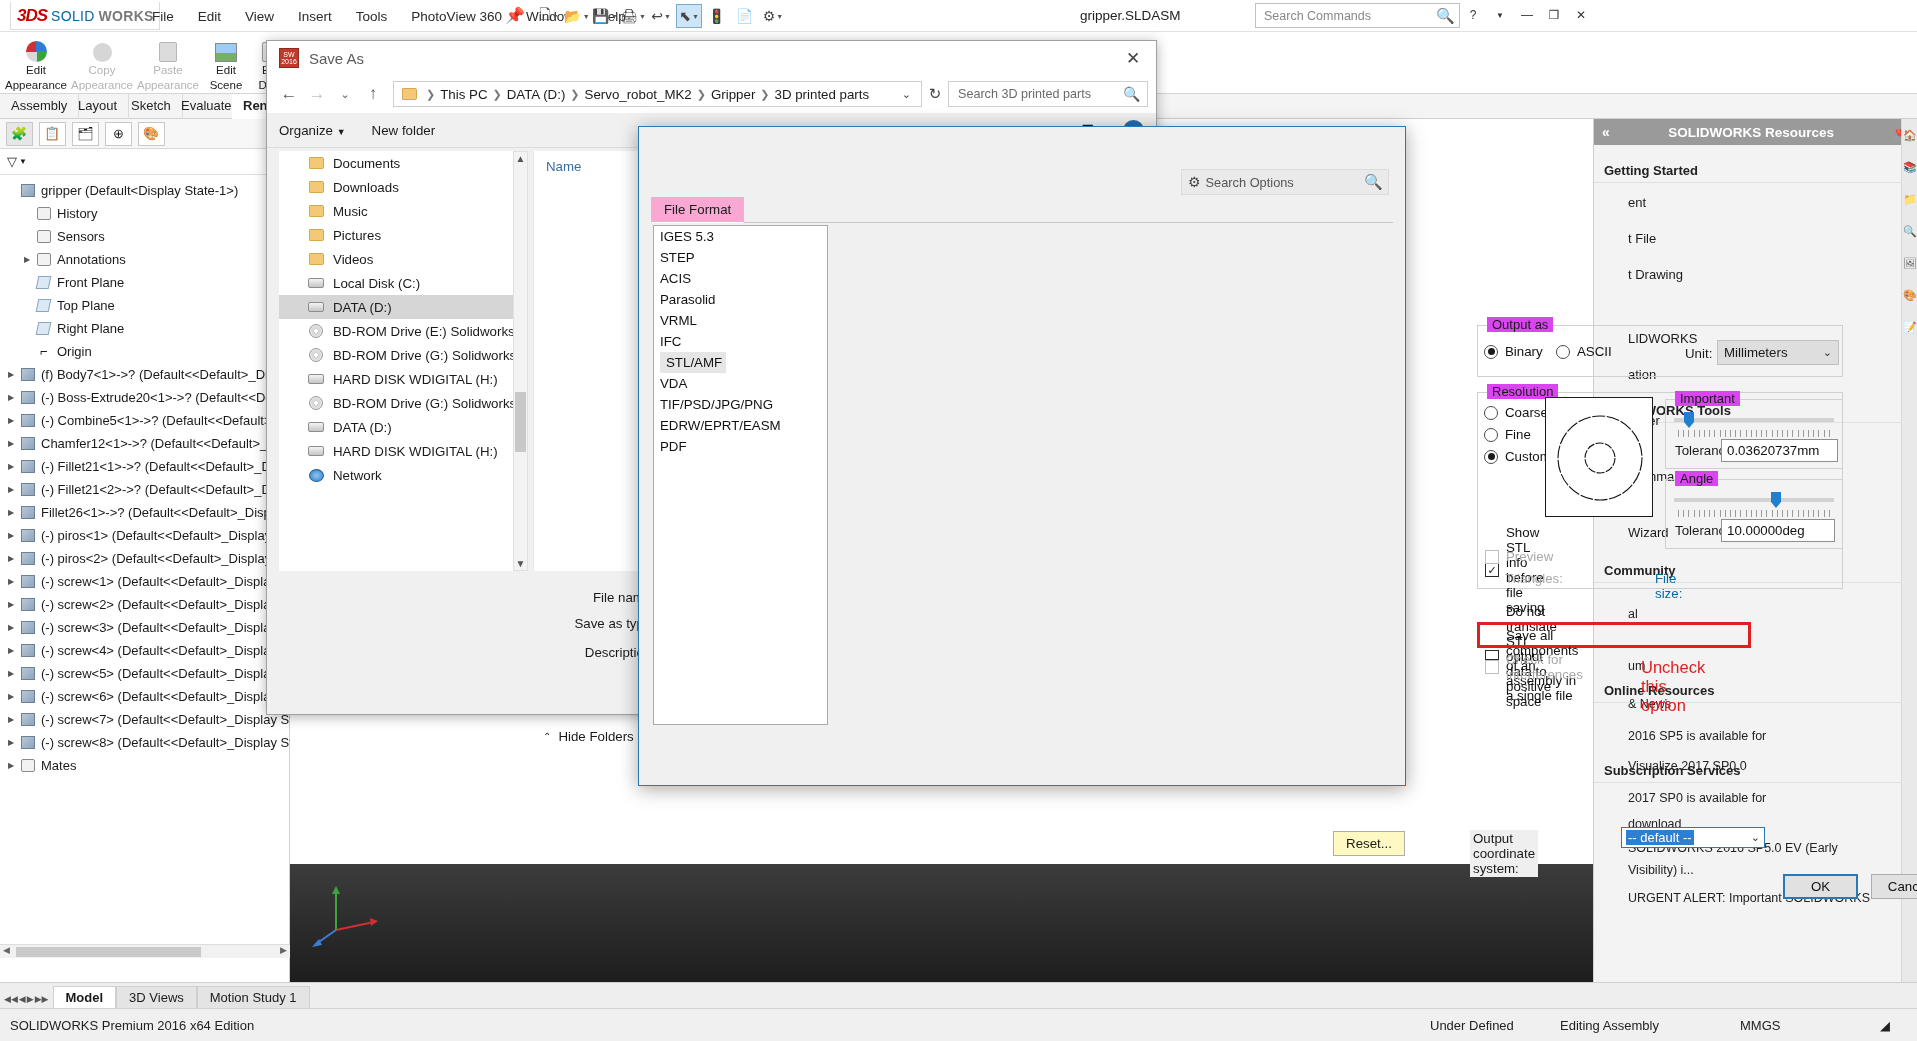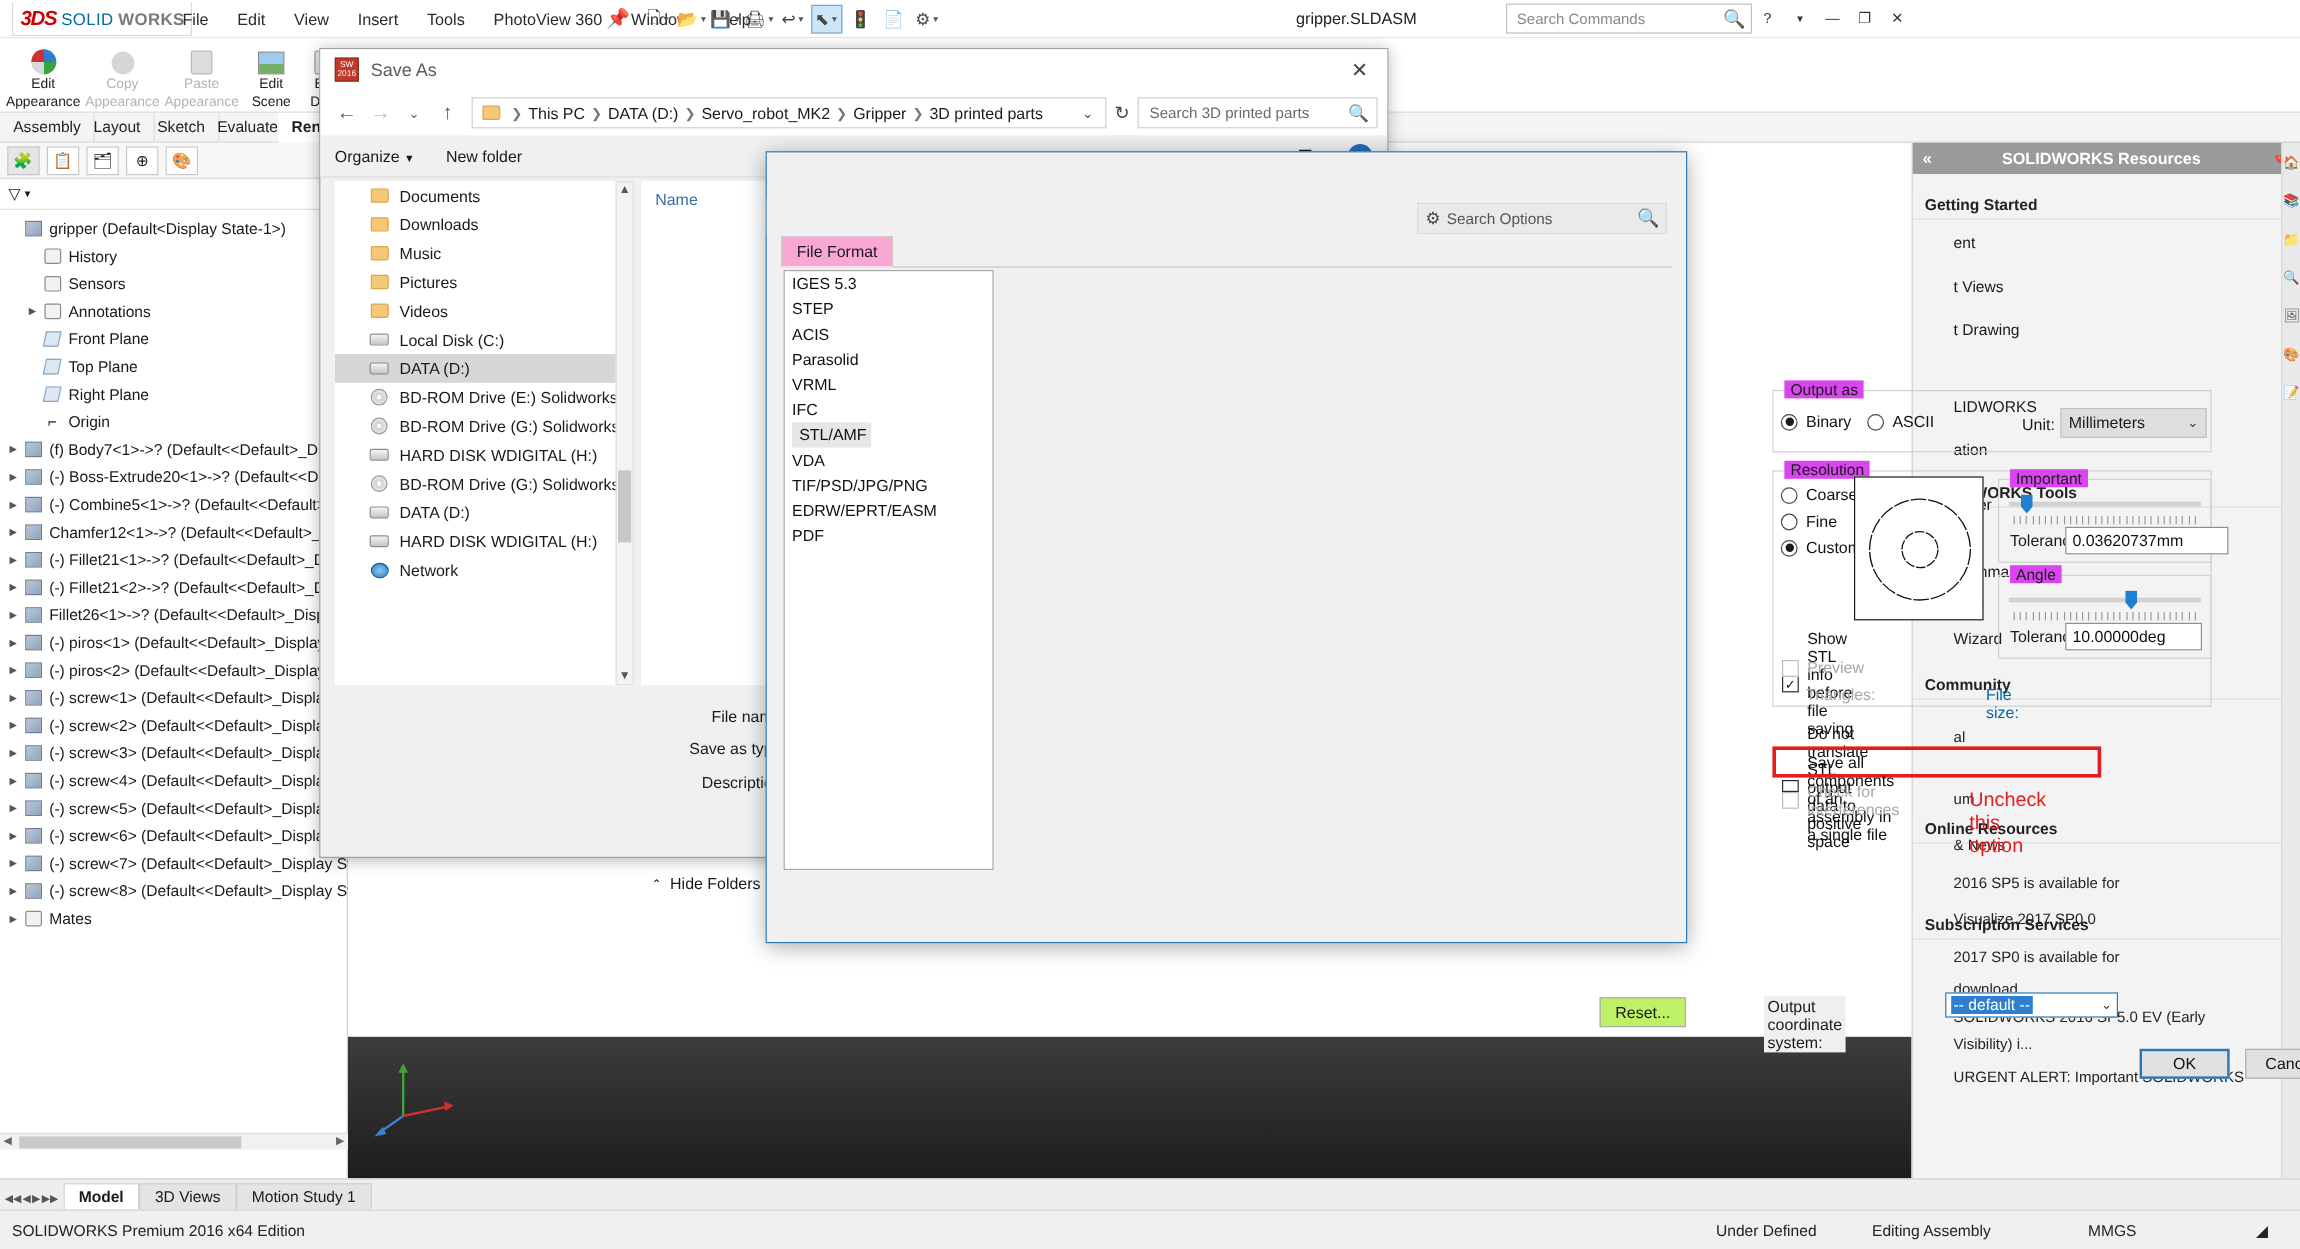--- a/index.html
+++ b/index.html
@@ -207,21 +207,21 @@
             display:flex; align-items:center; padding-left:5px; font-size:13.3px; color:#111; }
 
   #redbox { position:absolute; left:838px; top:495px; width:274px; height:26px; border:3px solid #e02020; }
   #redtext { position:absolute; left:1002px; top:531px; font-size:16.5px; color:#e02020; }
 
   #ocs-lbl { position:absolute; left:831px; top:703px; font-size:13.3px; background:#efefef; padding:1px 3px; }
   #ocs-sel { position:absolute; left:982px; top:700px; width:144px; height:21px; background:#fff;
              border:1px solid #2a78b8; display:flex; align-items:center; padding:0 4px; font-size:13px; }
   #ocs-sel .v { background:#2f7fd0; color:#fff; padding:0 2px; }
   #ocs-sel .cv { margin-left:auto; font-size:11px; color:#333; }
-  #reset-btn { position:absolute; left:694px; top:704px; width:72px; height:25px; background:#bef264;
+  #reset-btn { position:absolute; left:694px; top:704px; width:72px; height:25px; background:#fef9c3;
                border:1px solid #adadad; display:flex; align-items:center; justify-content:center; font-size:13.3px; }
   .dlgbtn { position:absolute; top:747px; height:25px; background:#e1e1e1; border:1px solid #adadad;
             display:flex; align-items:center; justify-content:center; font-size:13.3px; color:#111; }
   #ok-btn { left:1144px; width:75px; background:#e1e1e1; border:2px solid #2a78b8; }
   #cancel-btn { left:1232px; width:75px; }
 </style>
 </head>
 <body>
 
 <div class="abs" id="titlebar">
@@ -548,21 +548,21 @@
       </div>
       <div class="tp-sec" style="top: 560px;">
         <span>Online Resources</span>
         <span class="car">⌃</span>
       </div>
       <div class="tp-sec" style="top: 640px;">
         <span>Subscription Services</span>
         <span class="car">⌃</span>
       </div>
       <div class="tp-link" style="top: 76px;">ent</div>
-      <div class="tp-link" style="top: 112px;">t Views</div>
+      <div class="tp-link" style="top: 112px;">t File</div>
       <div class="tp-link" style="top: 148px;">t Drawing</div>
       <div class="tp-link" style="top: 212px;">LIDWORKS</div>
       <div class="tp-link" style="top: 248px;">ation</div>
       <div class="tp-link" style="top: 294px;">uilder</div>
       <div class="tp-link" style="top: 322px;">Rx</div>
       <div class="tp-link" style="top: 350px;">enchmark Test</div>
       <div class="tp-link" style="top: 378px;">core</div>
       <div class="tp-link" style="top: 406px;">Wizard</div>
       <div class="tp-note" style="top: 488px;">al</div>
       <div class="tp-note" style="top: 540px;">um</div>
@@ -843,21 +843,21 @@
         <i></i>
         <i></i>
         <i></i>
         <i></i>
         <i></i>
         <i></i>
         <i></i>
     </div>
   </div>
   <div class="abs" style="left:1036px;top:316px;font-size:13.3px">Tolerance:</div>
-  <div class="tinput" style="left:1082px;top:312px;width:136px">
+  <div class="tinput" style="left:1082px;top:312px;width:117px">
     <span>0.03620737mm</span>
   </div>
 
   <div class="grp" style="left:1026px;top:352px;width:178px;height:70px">
     <span class="cap">Angle</span>
     <div class="slider" style="left:8px;top:12px;width:160px">
       <div class="track"></div>
       <div class="thumb" style="left:97px"></div>
     </div>
     <div class="ticks" style="left:12px;top:30px;width:152px">

